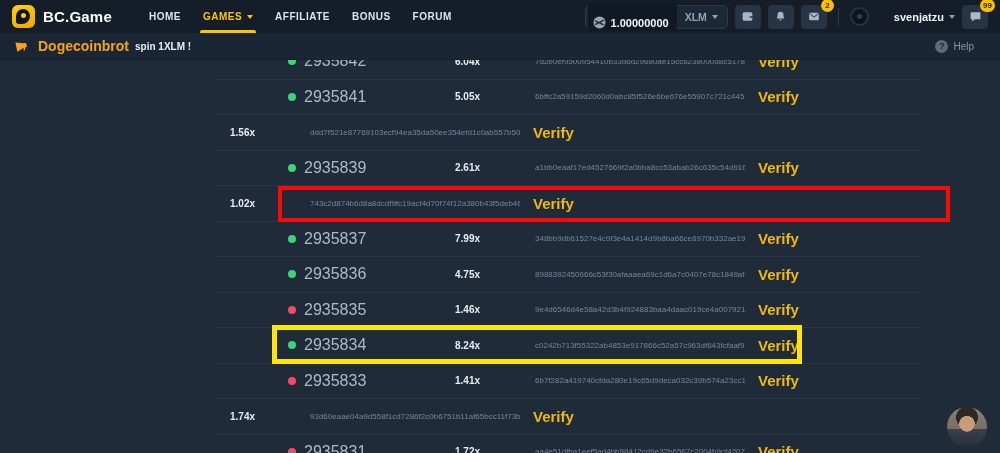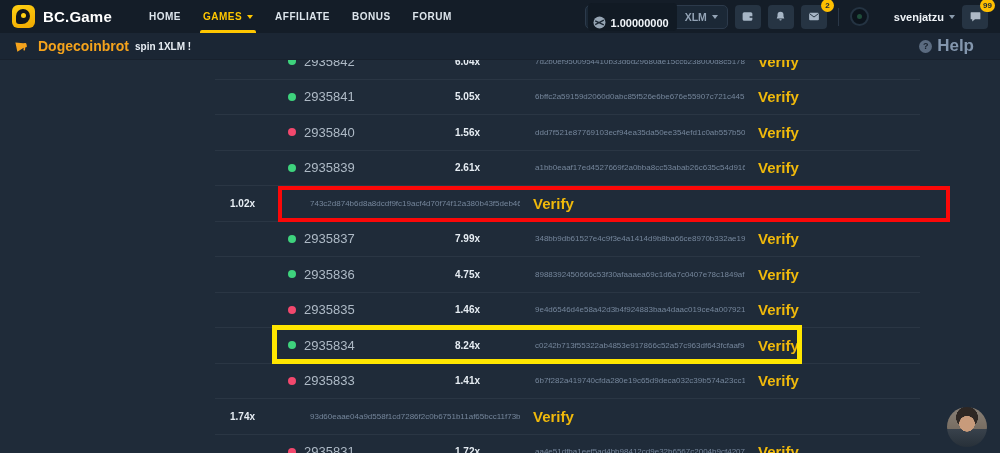--- a/index.html
+++ b/index.html
@@ -64,32 +64,32 @@
     display:flex; align-items:center; padding:0 26px 0 14px;
     border-bottom:1px solid #18212d;
   }
   .mega { transform:scaleX(-1) rotate(12deg); display:flex; }
   .announce-title { color:#f5a31c; font-size:14px; font-weight:bold; margin-left:9px; cursor:pointer; }
   .announce-msg { color:#e8eef4; font-size:10px; font-weight:bold; margin-left:6px; }
   .help { margin-left:auto; display:flex; align-items:center; gap:5px; cursor:pointer; }
   .help-q { width:13px; height:13px; border-radius:50%; background:#5b6b80;
     color:#18222e; font-size:9px; font-weight:bold; display:flex;
     align-items:center; justify-content:center; }
-  .help-label { color:#8396ad; font-size:17px;font-weight:bold; }
+  .help-label { color:#8396ad; font-size:10px; }
 
   
   .main { position:relative; height:393px; overflow:hidden; background:#1f2b39; }
   .table { position:absolute; top:-16px; left:215px; width:705px; }
   .trow { display:flex; align-items:center; height:35.5px;
     border-bottom:1px solid #2a3644; }
   .cell-id { width:225px; display:flex; align-items:center; gap:8px; padding-left:73px; }
   .dot { width:8px; height:8px; border-radius:50%; flex:0 0 auto; }
   .dot-win  { background:#3ed37d; }
   .dot-lose { background:#f2486d; }
-  .id-text { color:#aebac6; font-size:13px; }
+  .id-text { color:#aebac6; font-size:16px; }
   .cell-mult { width:95px; padding-left:15px; color:#e6edf3; font-size:10px; font-weight:bold; }
   .cell-hash { width:210px; text-align:right; color:#75869b; font-size:8px;
     letter-spacing:0; white-space:nowrap; overflow:hidden; }
   .cell-verify { margin-left:13px; color:#f0b90b; font-size:15px;
     font-weight:bold; cursor:pointer; }
 
   
   .hl-red { position:absolute; left:278px; top:126px; width:672px; height:36px;
     border:4px solid #fb0808; pointer-events:none; }
   .hl-yellow { position:absolute; left:272px; top:265px; width:530px; height:39px;
@@ -214,24 +214,20 @@
         <div class="trow">
     <div class="cell-id">
       <span class="dot dot-win"></span>
       <span class="id-text">2935841</span>
     </div>
     <div class="cell-mult">5.05x</div>
     <div class="cell-hash">6bffc2a59159d2060d0abc85f526e6be676e55907c721c44537f</div>
     <div class="cell-verify">Verify</div>
   </div>
         <div class="trow">
-    <div class="cell-id">
-      <span class="dot dot-lose"></span>
-      <span class="id-text">2935840</span>
-    </div>
     <div class="cell-mult">1.56x</div>
     <div class="cell-hash">ddd7f521e87769103ecf94ea35da50ee354efd1c0ab557b507db</div>
     <div class="cell-verify">Verify</div>
   </div>
         <div class="trow">
     <div class="cell-id">
       <span class="dot dot-win"></span>
       <span class="id-text">2935839</span>
     </div>
     <div class="cell-mult">2.61x</div>

